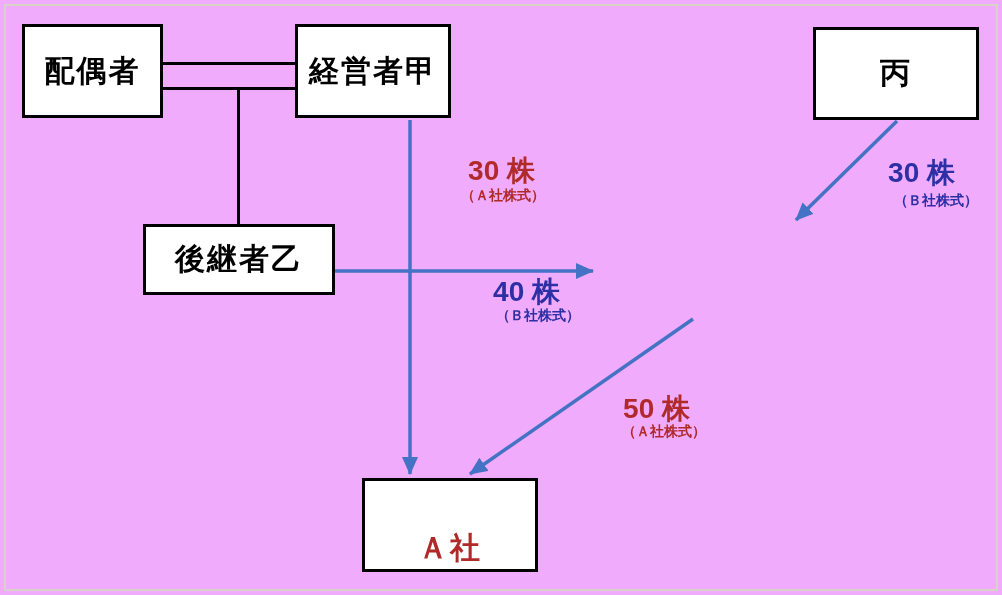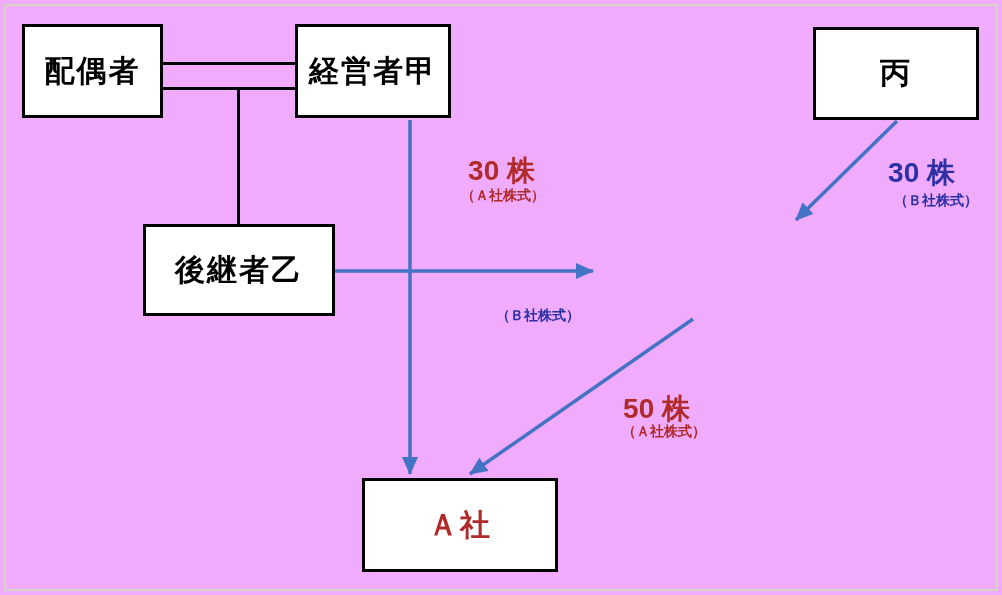--- a/index.html
+++ b/index.html
@@ -61,23 +61,23 @@
   }
   .edge-label.shares { font-size: 28px; }
   .edge-label.asset  { font-size: 14px; }
   .edge-label.red  { color: #b02a2a; }
   .edge-label.blue { color: #2d2fa5; }
 
   
   #node-spouse        { left: 22px;  top: 24px;  width: 141px; height: 94px; }
   #node-manager-ko    { left: 295px; top: 24px;  width: 156px; height: 94px; }
   #node-hei           { left: 813px; top: 27px;  width: 166px; height: 93px; }
-  #node-successor-otsu{ left: 143px; top: 224px; width: 192px; height: 92px; }
+  #node-successor-otsu{ left: 143px; top: 224px; width: 192px; height: 71px; }
   #node-company-b     { left: 597px; top: 225px; width: 196px; height: 94px; }
-  #node-company-a     { left: 362px; top: 478px; width: 196px; height: 94px; }
+  #node-company-a     { left: 362px; top: 478px; width: 176px; height: 94px; align-items: flex-end; }
 
   
   #marriage-line-top    { left: 163px; top: 62px; width: 132px; height: 3px; }
   #marriage-line-bottom { left: 163px; top: 87px; width: 132px; height: 3px; }
   #child-line           { left: 237px; top: 90px; width: 3px;   height: 134px; }
 
   
   #label-e1-shares { left: 420px; top: 156px; width: 115px; }
   #label-e1-asset  { left: 410px; top: 188px; width: 135px; }
   #label-e2-shares { left: 445px; top: 277px; width: 115px; }
@@ -120,20 +120,21 @@
   <div class="node" id="node-successor-otsu">
     <span>後継者乙</span>
   </div>
   <div class="node red-text" id="node-company-a">
     <span>Ａ社</span>
   </div>
 
   <div class="edge-label shares red" id="label-e1-shares">30 株</div>
   <div class="edge-label asset red" id="label-e1-asset">（Ａ社株式）</div>
 
+  <div class="edge-label shares blue" id="label-e2-shares">40 株</div>
   <div class="edge-label asset blue" id="label-e2-asset">（Ｂ社株式）</div>
 
   <div class="edge-label shares blue" id="label-e3-shares">30 株</div>
   <div class="edge-label asset blue" id="label-e3-asset">（Ｂ社株式）</div>
 
   <div class="edge-label shares red" id="label-e4-shares">50 株</div>
   <div class="edge-label asset red" id="label-e4-asset">（Ａ社株式）</div>
 
   <div class="frame"></div>
 </div>

